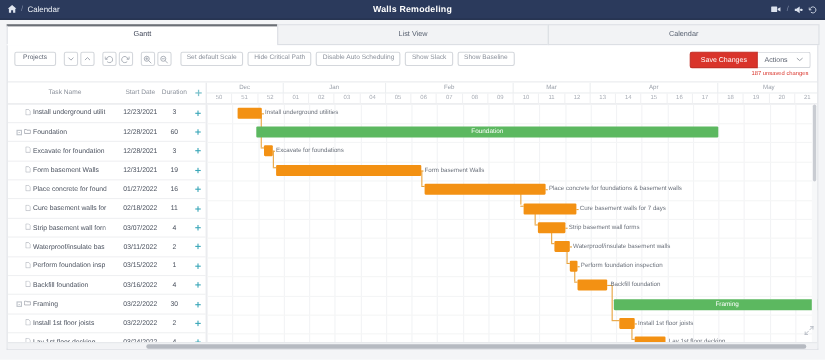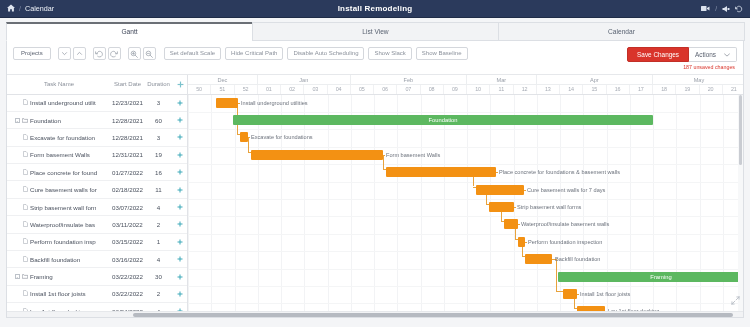--- a/index.html
+++ b/index.html
@@ -160,21 +160,21 @@
 <div class="topbar">
   <div class="crumb">
     <span class="home">
       <svg width="8" height="8" viewBox="0 0 16 16" fill="#dfe5ef">
           <path d="M8 1L0 8h2.2v7h4v-4.5h3.6V15h4V8H16z"></path>
         </svg>
     </span>
     <span class="sep">/</span>
     <span class="page">Calendar</span>
   </div>
-  <div class="app-title">Install Remodeling</div>
+  <div class="app-title">Walls Remodeling</div>
   <div class="topicons">
     <span class="ti">
       <svg width="9" height="7" viewBox="0 0 18 14" fill="#dbe2ee">
           <rect x="0" y="2" width="11" height="10" rx="1"></rect>
           <path d="M12 6l5-3v8l-5-3z"></path>
         </svg>
     </span>
     <span class="tsep">/</span>
     <span class="ti">
       <svg width="8" height="8" viewBox="0 0 16 16" fill="#dbe2ee">

